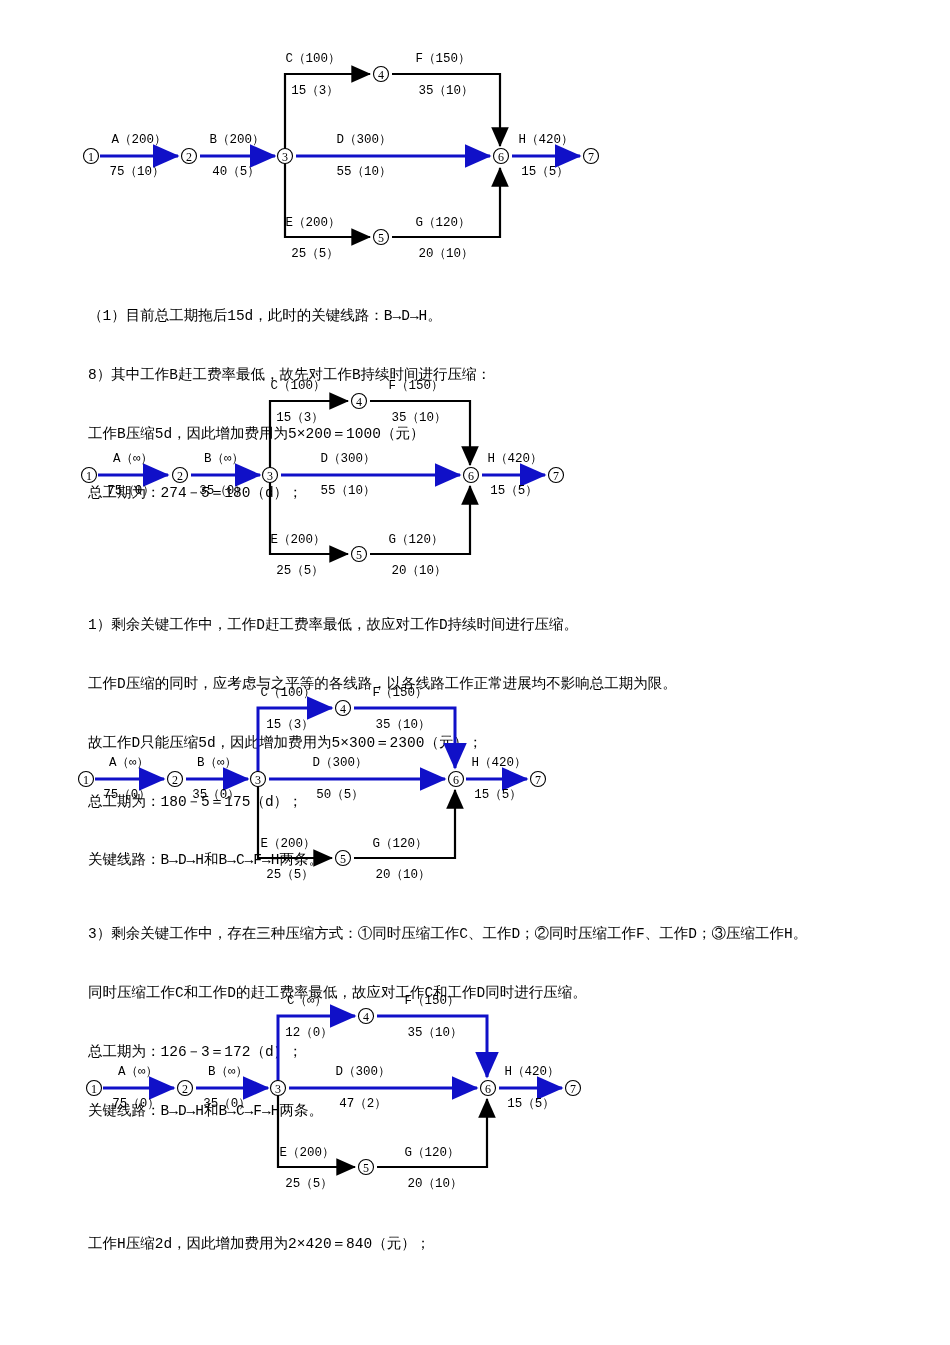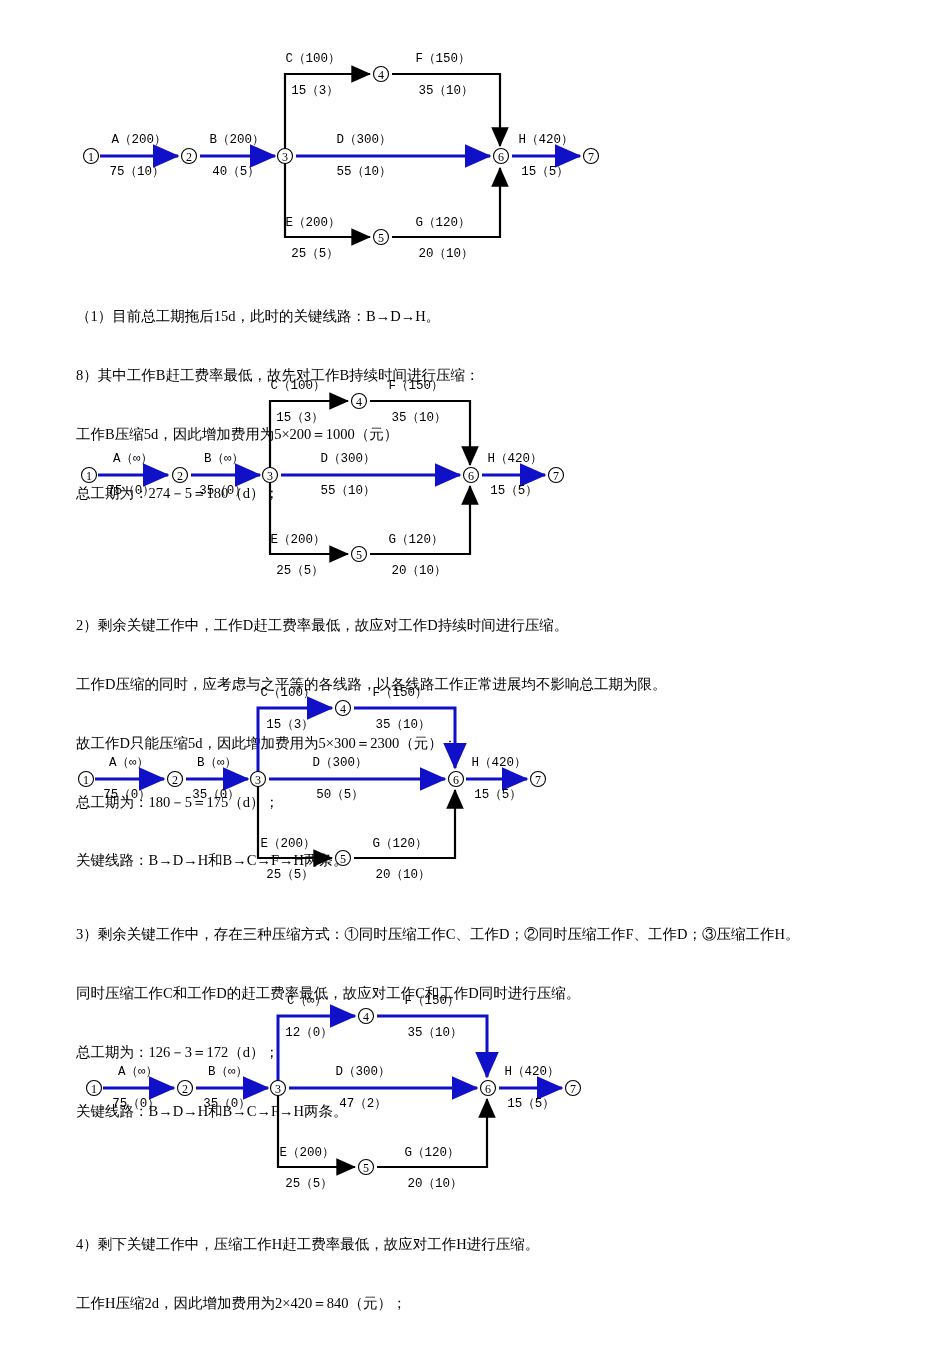--- a/index.html
+++ b/index.html
@@ -38,23 +38,23 @@
   }
   .dg-node-txt {
     font-family: "Liberation Serif", "DejaVu Serif", serif;
     font-size: 12px;
     fill: #000000;
   }
 
   
   .textblock {
     position: absolute;
-    left: 0;
+    left: 12px;
     width: 918px;
-    font-family: Liberation Serif, serif;
+    font-family: Liberation Mono, monospace;
     font-size: 14.5px;
     line-height: 19.6px;
     color: #000000;
     white-space: pre;
   }
   .textblock .ln {
     display: block;
     padding-left: 76px;
     white-space: pre;
   }
@@ -223,21 +223,21 @@
 
       <text class="dg-label" x="416" y="171" text-anchor="middle">G（120）</text>
       <text class="dg-label" x="419" y="202" text-anchor="middle">20（10）</text>
 
       <text class="dg-label" x="515" y="90" text-anchor="middle">H（420）</text>
       <text class="dg-label" x="514" y="122" text-anchor="middle">15（5）</text>
     </svg>
   </div>
 
   <div class="textblock" id="text-block-2" style="top:577px;">
-    <span class="ln">2）剩余关键工作中，工作D赶工费率最低，故应对工作D持续时间进行压缩。</span>
+    <span class="ln">1）剩余关键工作中，工作D赶工费率最低，故应对工作D持续时间进行压缩。</span>
     <span class="ln">工作D压缩的同时，应考虑与之平等的各线路，以各线路工作正常进展均不影响总工期为限。</span>
     <span class="ln">故工作D只能压缩5d，因此增加费用为5×300＝2300（元）；</span>
     <span class="ln">总工期为：180－5＝175（d）；</span>
     <span class="ln">关键线路：B→D→H和B→C→F→H两条。</span>
   </div>
 
   <div class="diagram" id="diagram-3-wrap" style="top:678px;">
     <svg width="950" height="195" viewBox="0 0 950 195">
       <defs>
         <marker id="ah-b-3" markerWidth="9" markerHeight="8" refX="8.5" refY="4" orient="auto">
@@ -392,19 +392,18 @@
 
       <text class="dg-label" x="432" y="171" text-anchor="middle">G（120）</text>
       <text class="dg-label" x="435" y="202" text-anchor="middle">20（10）</text>
 
       <text class="dg-label" x="532" y="90" text-anchor="middle">H（420）</text>
       <text class="dg-label" x="531" y="122" text-anchor="middle">15（5）</text>
     </svg>
   </div>
 
   <div class="textblock" id="text-block-4" style="top:1196px;">
-    <span class="ln">4）剩下关键工作中，压缩工作H赶工费率最低，故应对工作H进行压缩。</span>
     <span class="ln">工作H压缩2d，因此增加费用为2×420＝840（元）；</span>
     
     
   </div>
 
 </div>
 
 </body></html>

